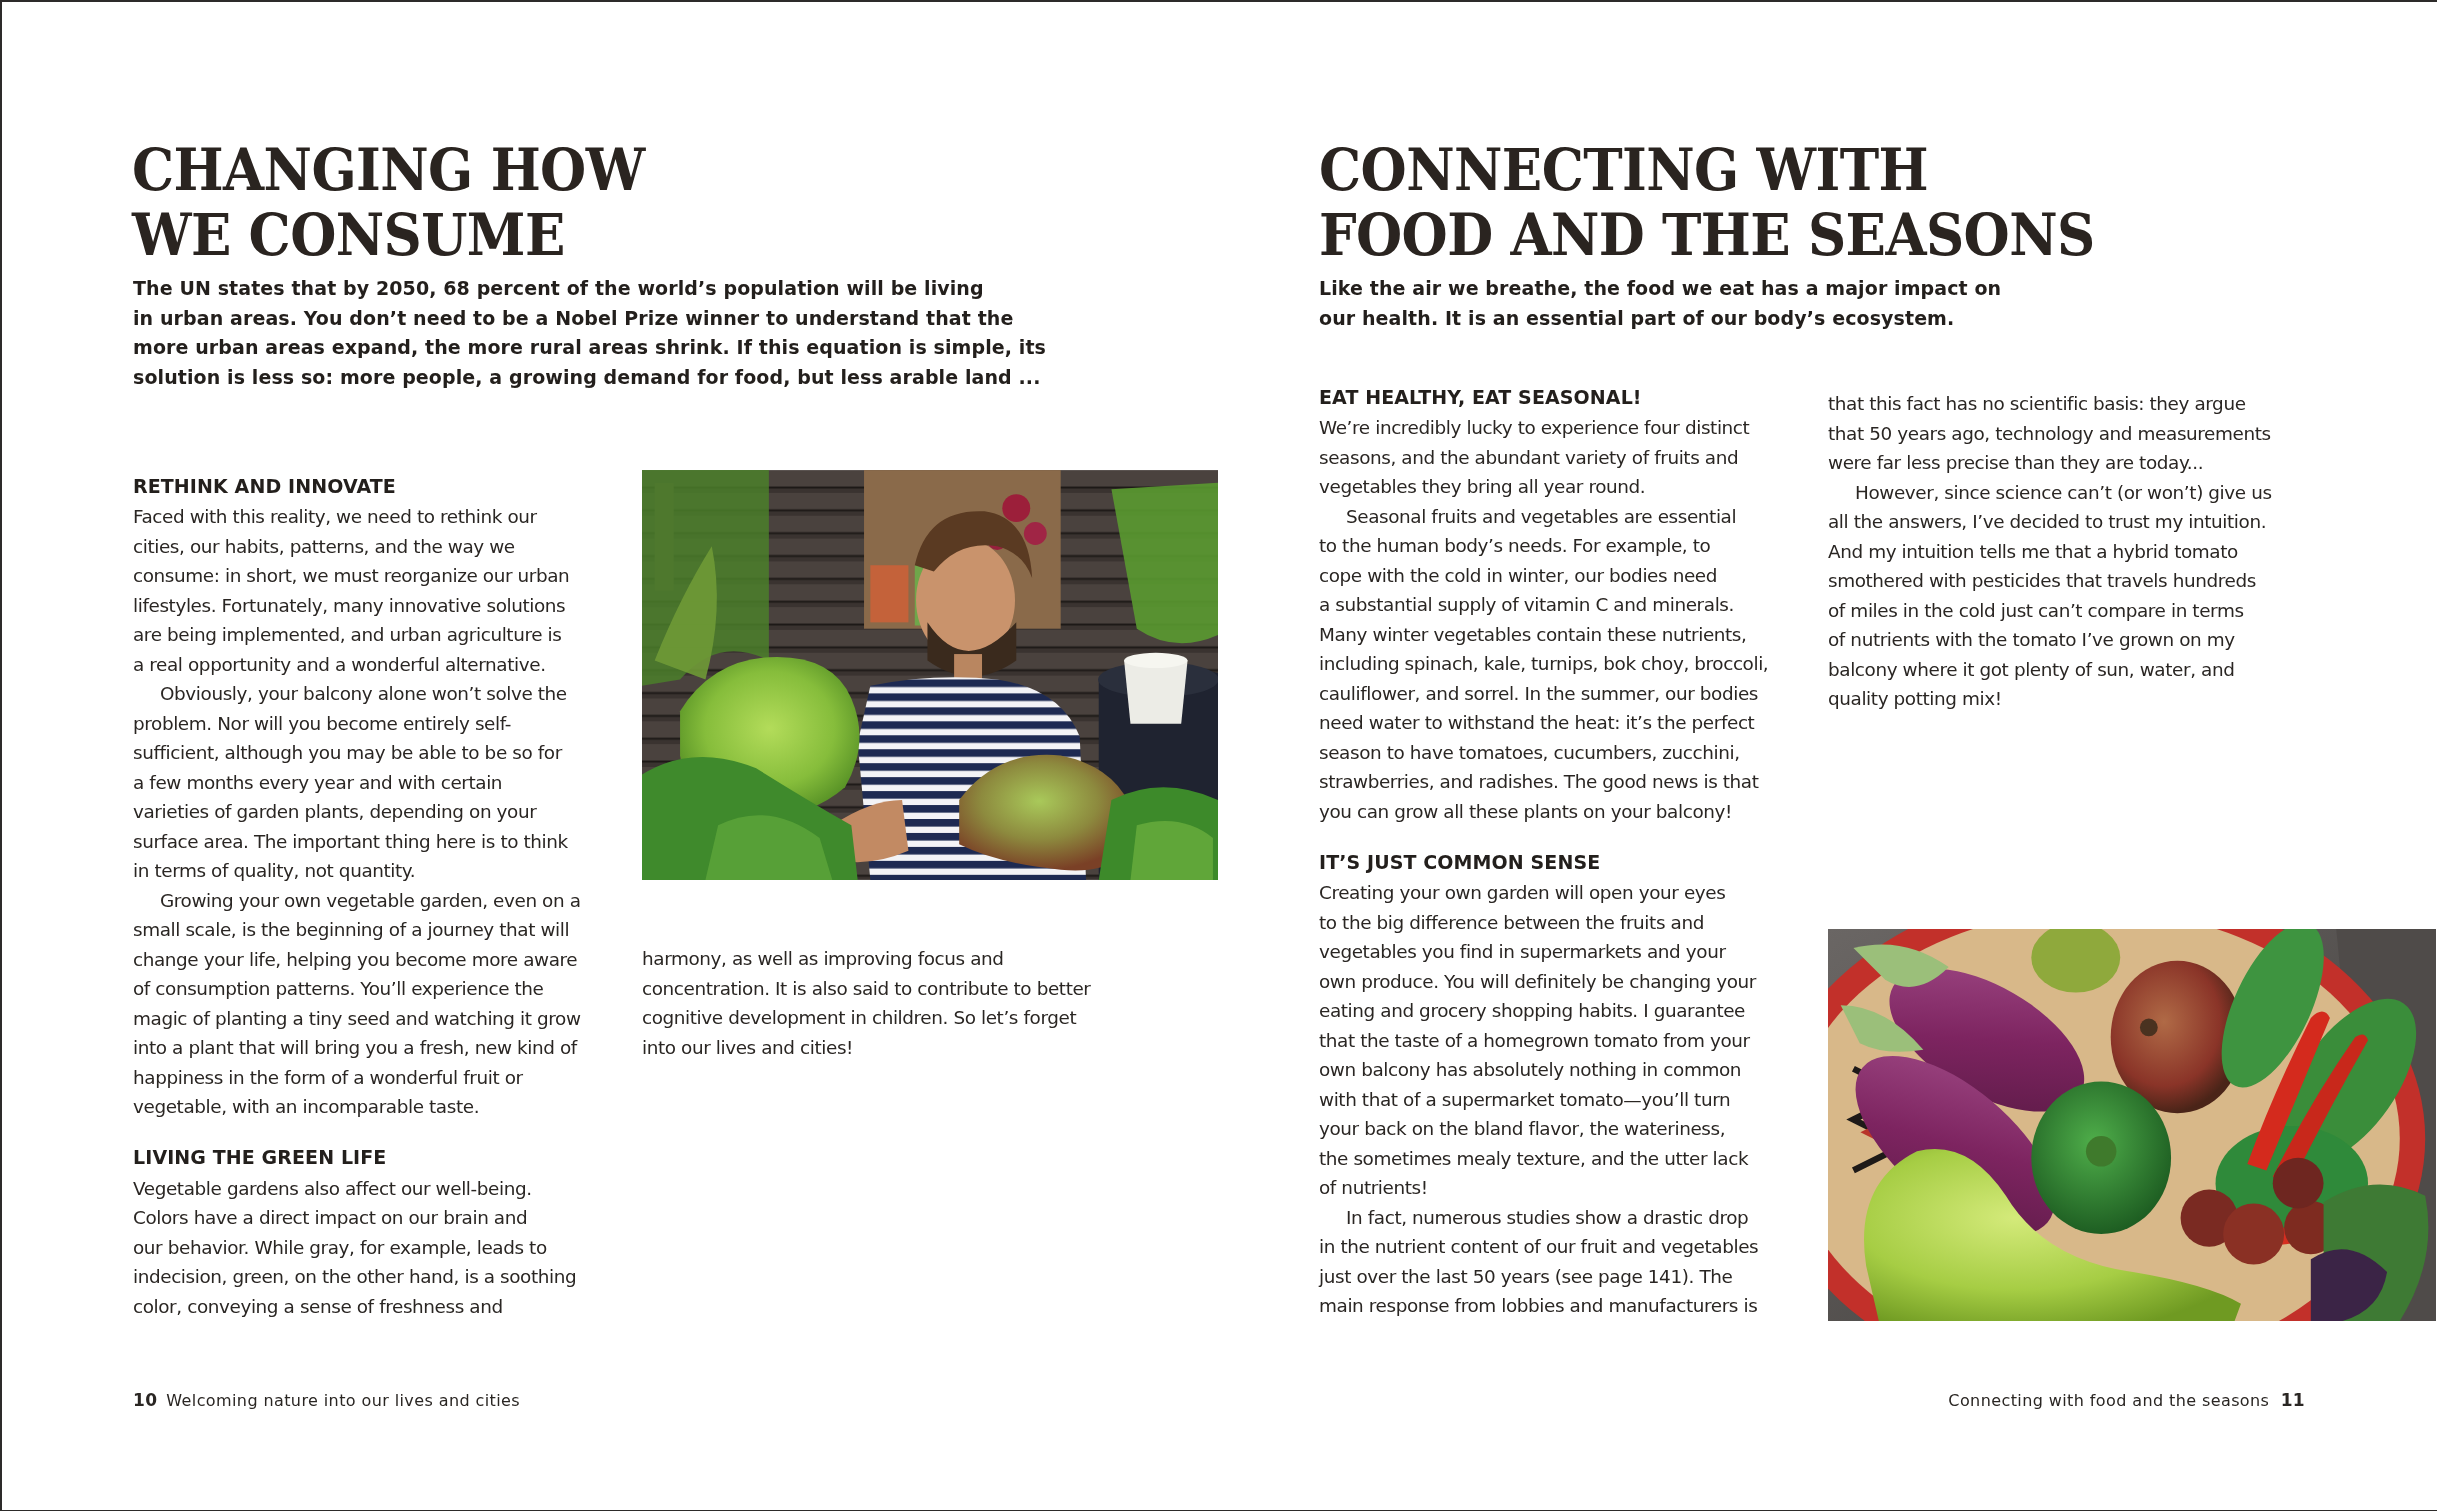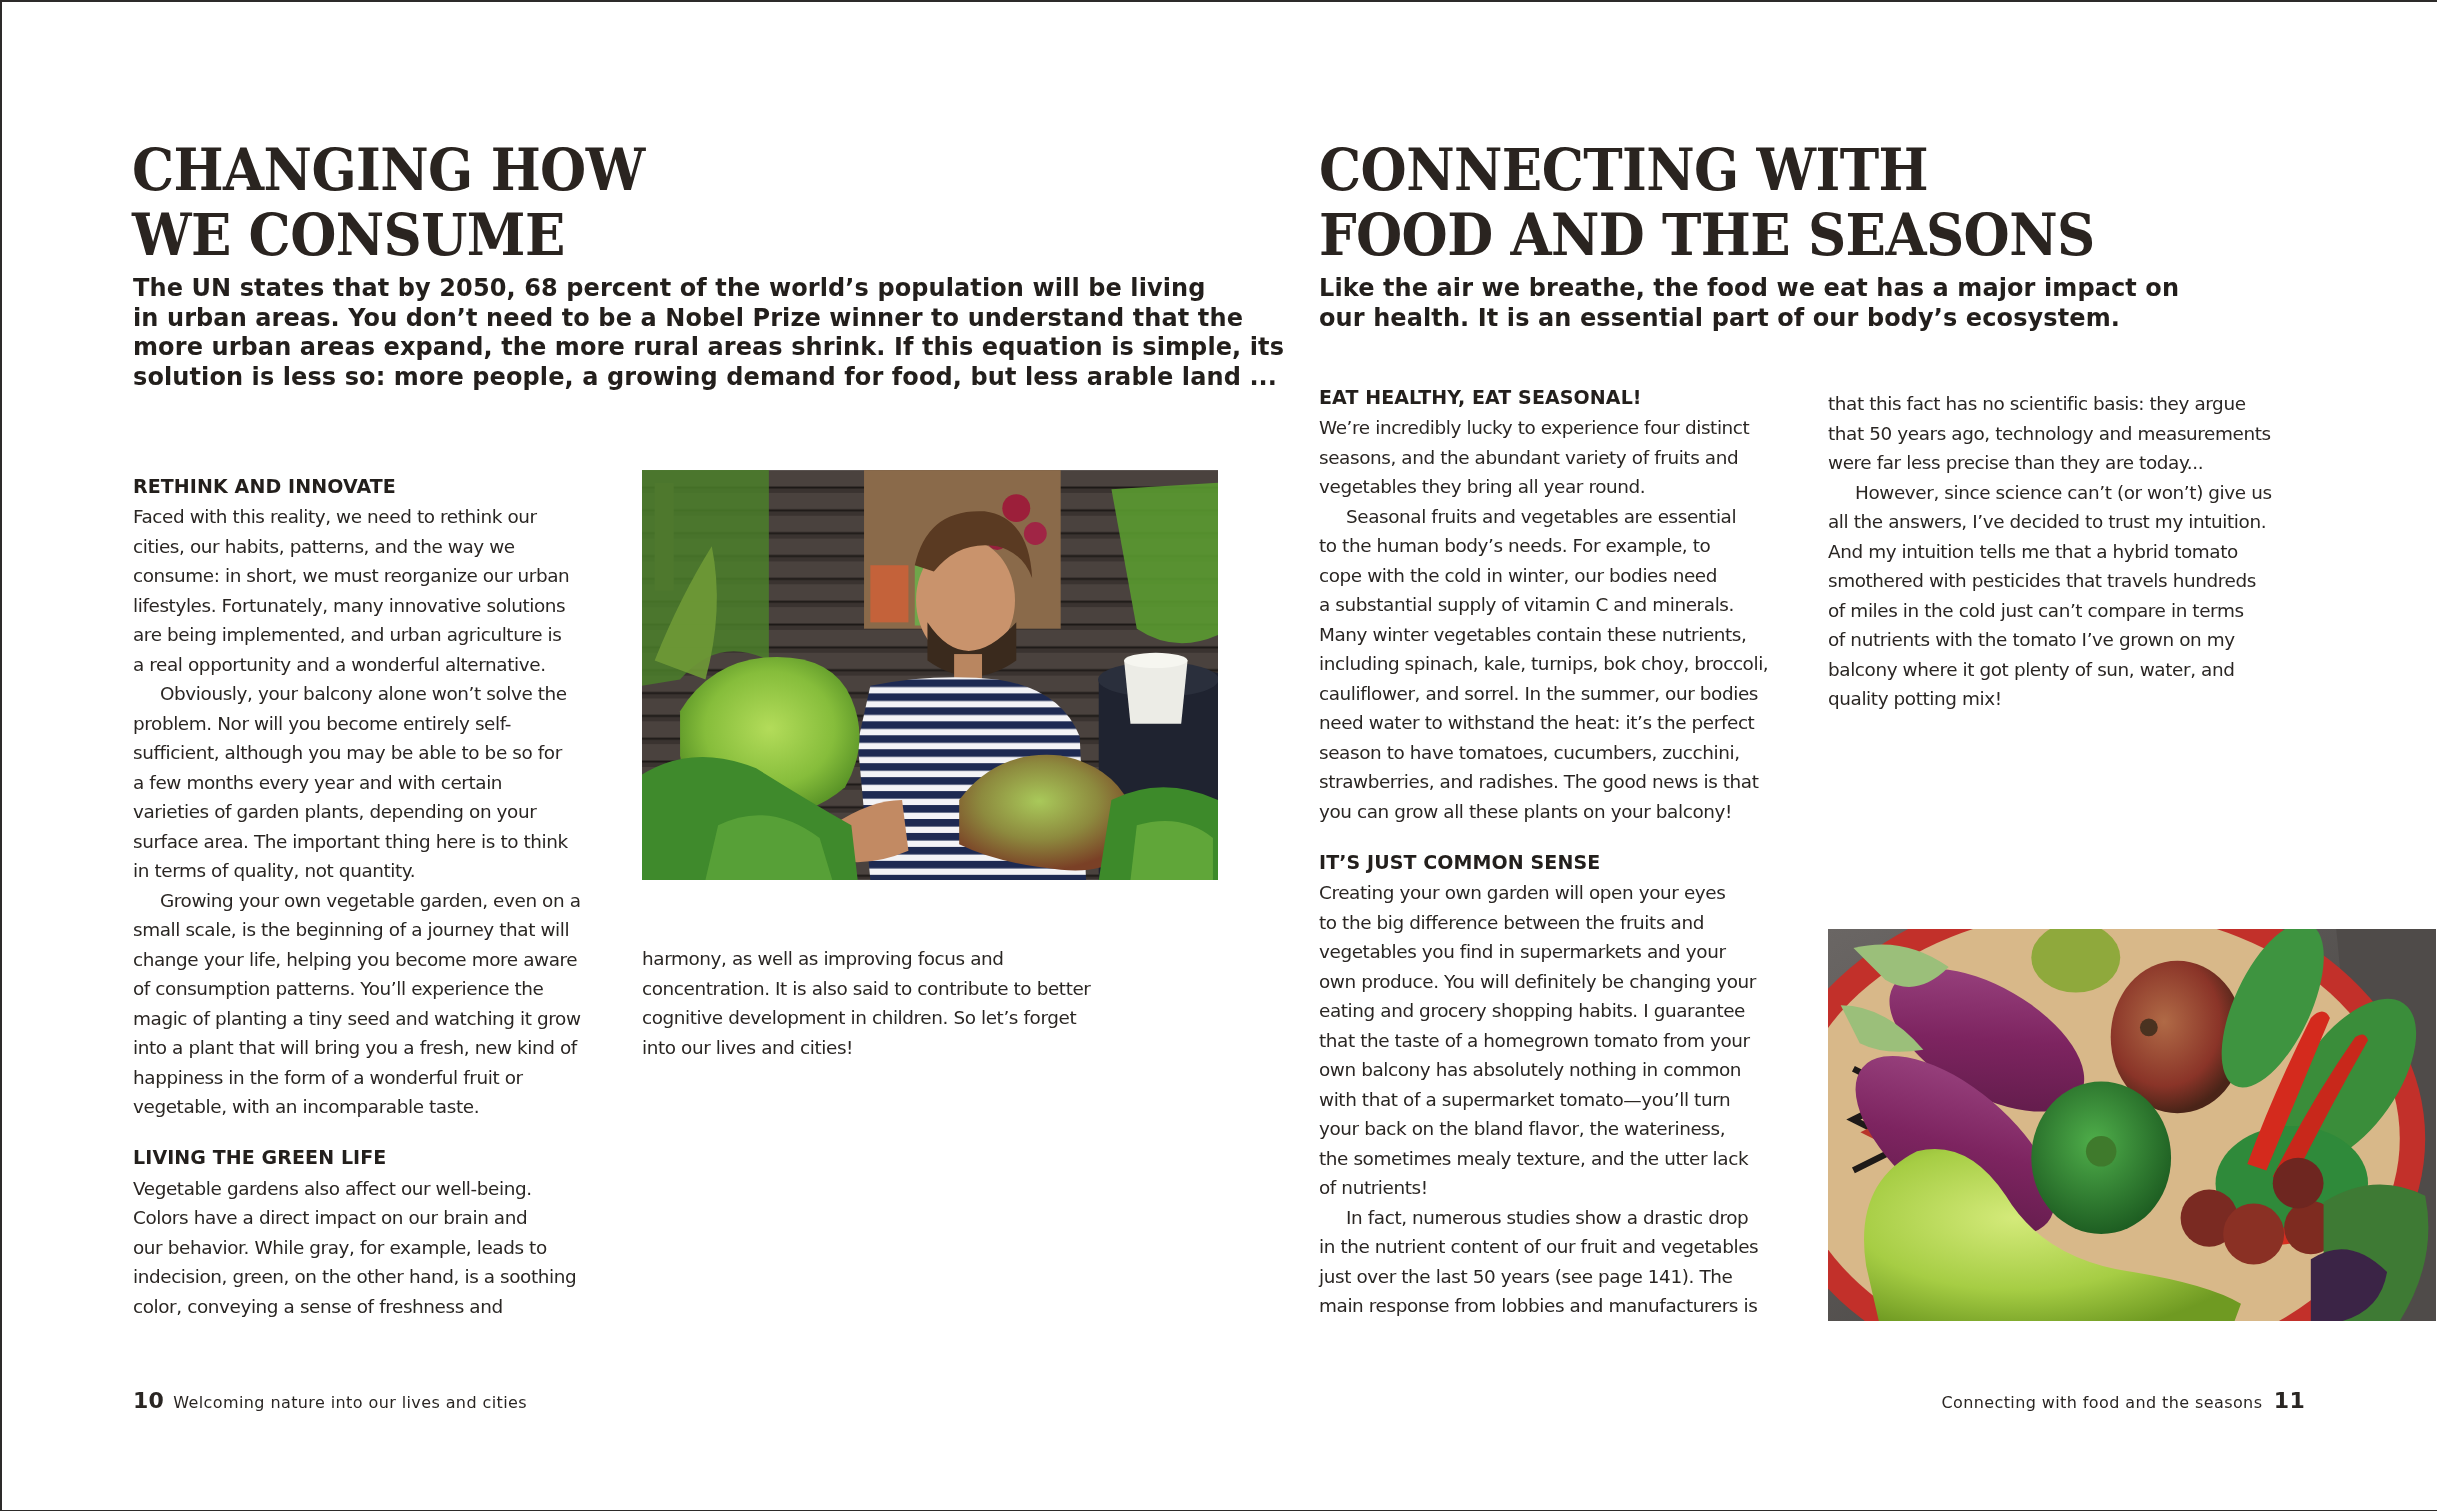--- a/index.html
+++ b/index.html
@@ -29,21 +29,21 @@
     margin: 0;
     transform: scaleY(1.08);
     transform-origin: top left;
   }
   .headline span { display: block; white-space: nowrap; }
 
   .intro {
     position: absolute;
     font-family: "DejaVu Sans", sans-serif;
     font-weight: bold;
-    font-size: 24px;
+    font-size: 19px;
     line-height: 29.5px;
     color: #231f1c;
     margin: 0;
     letter-spacing: 0.1px;
   }
   .intro span { display: block; white-space: nowrap; }
 
   .col {
     position: absolute;
     font-family: "DejaVu Sans", sans-serif;
@@ -62,21 +62,21 @@
     color: #231f1c; letter-spacing: 0.1px; margin-bottom: 1.3px;
   }
 
   .photo { position: absolute; overflow: hidden; }
 
   .footer {
     position: absolute; top: 1390px;
     font-family: "DejaVu Sans", sans-serif; font-size: 16px; line-height: 21.6px;
     color: #2a2623; letter-spacing: 0.4px; white-space: nowrap;
   }
-  .footer .num { font-weight: bold; font-size: 22px; letter-spacing: 0.3px; }
+  .footer .num { font-weight: bold; font-size: 17px; letter-spacing: 0.3px; }
   .footer-left { left: 133px; }
   .footer-left .num { margin-right: 9px; }
   .footer-right { right: 133px; text-align: right; }
   .footer-right .num { margin-left: 11.4px; }
 </style>
 </head>
 <body>
 
 <div class="frame"></div>
 

